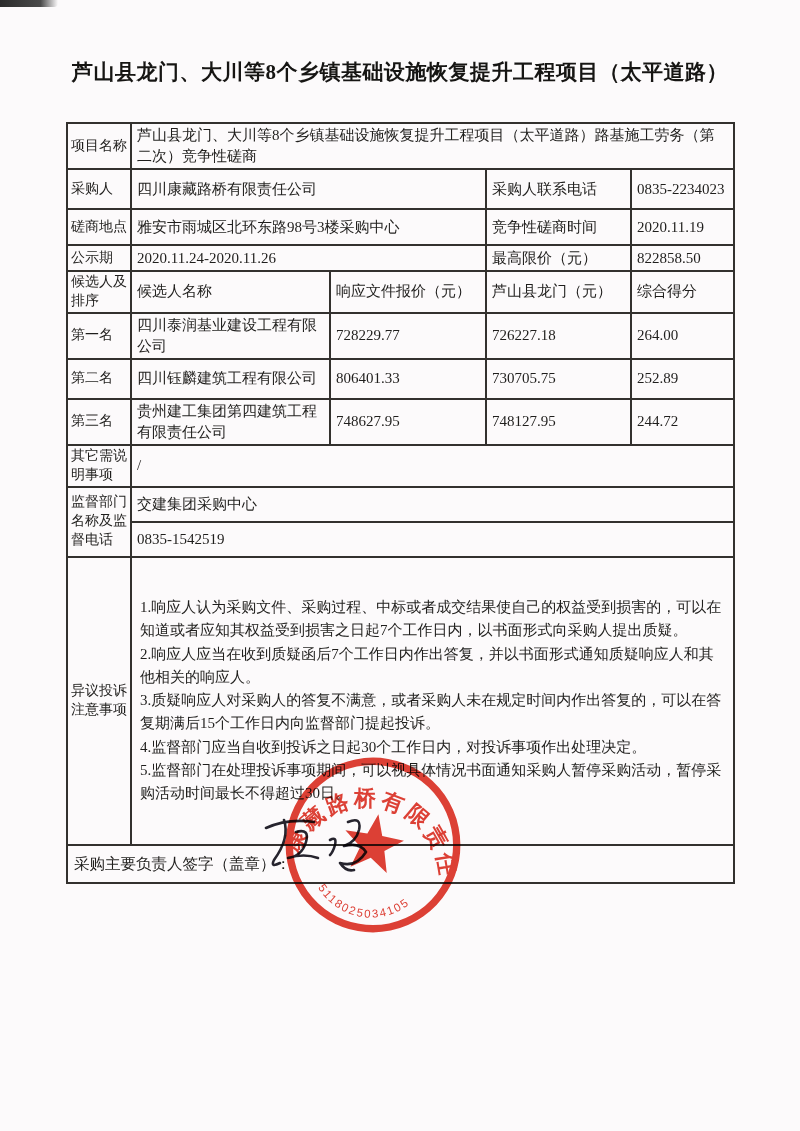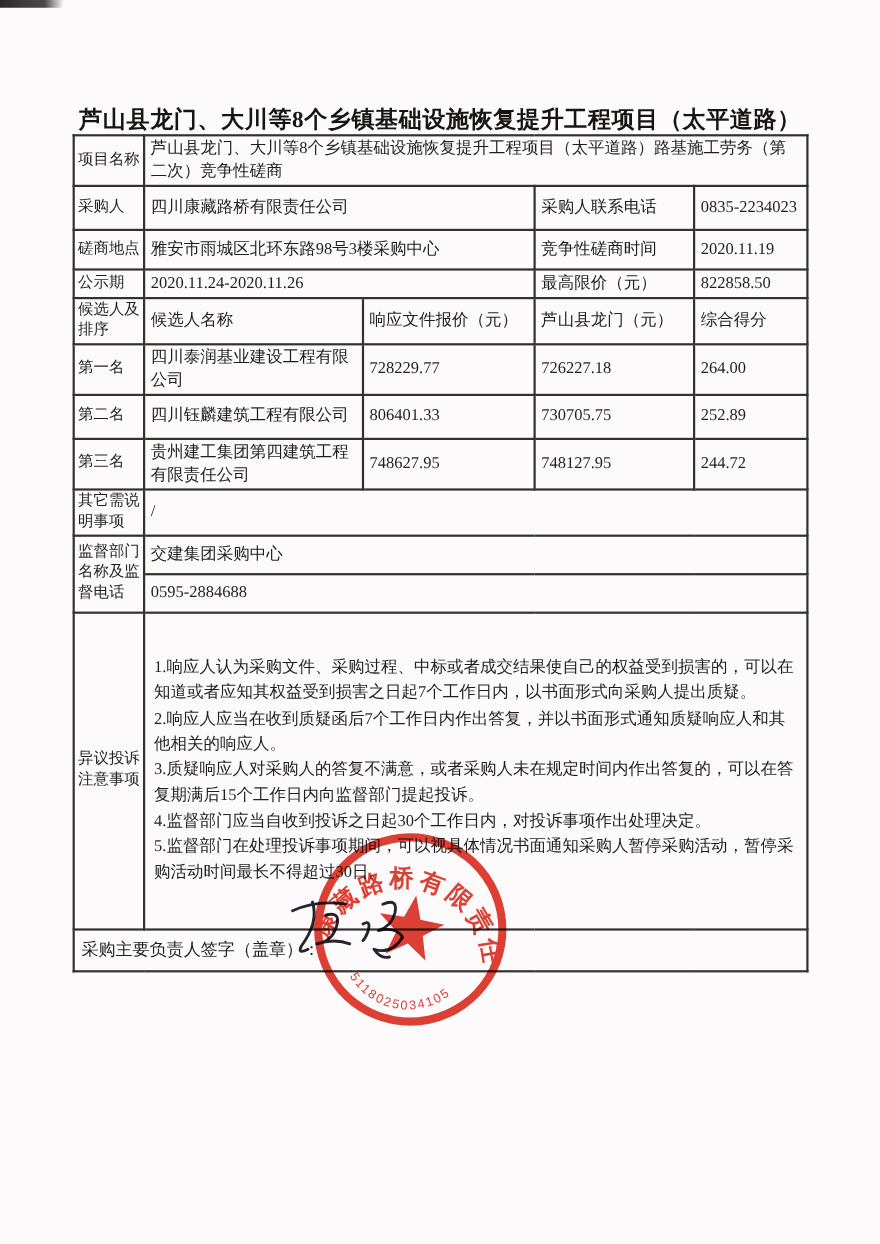--- a/index.html
+++ b/index.html
@@ -12,21 +12,21 @@
     overflow:hidden;
   }
   .scan-smudge {
     position:absolute; left:0; top:0; width:58px; height:7px;
     background:linear-gradient(90deg,#2b2b2b 0%,#4a4a4a 70%,rgba(90,90,90,0) 100%);
     border-radius:0 0 4px 0;
   }
   .doc-title {
     position:absolute; left:0; top:57px; width:100%;
     text-align:center; font-size:21px; font-weight:bold;
-    line-height:1.5; letter-spacing:0.5px; color:#161513;margin-top:36px;
+    line-height:1.5; letter-spacing:0.5px; color:#161513;
   }
   table.doc-table {
     position:absolute; left:66px; top:122px; width:667px;
     border-collapse:collapse; table-layout:fixed;
   }
   td {
     border:2px solid #33312e;
     padding:1px 5px;
     font-size:15px;
     vertical-align:middle;
@@ -126,21 +126,21 @@
     </tr>
     <tr>
       <td class="lab" style="height:42px">其它需说明事项</td>
       <td colspan="4" class="center">/</td>
     </tr>
     <tr>
       <td class="lab" rowspan="2">监督部门名称及监督电话</td>
       <td colspan="4" class="center" style="height:35px">交建集团采购中心</td>
     </tr>
     <tr>
-      <td colspan="4" class="center" style="height:35px">0595-2884688</td>
+      <td colspan="4" class="center" style="height:35px">0835-1542519</td>
     </tr>
     <tr>
       <td class="lab" style="height:288px">异议投诉注意事项</td>
       <td colspan="4" class="notice">
         <div class="notice-item">1.响应人认为采购文件、采购过程、中标或者成交结果使自己的权益受到损害的，可以在知道或者应知其权益受到损害之日起7个工作日内，以书面形式向采购人提出质疑。</div>
         <div class="notice-item">2.响应人应当在收到质疑函后7个工作日内作出答复，并以书面形式通知质疑响应人和其他相关的响应人。</div>
         <div class="notice-item">3.质疑响应人对采购人的答复不满意，或者采购人未在规定时间内作出答复的，可以在答复期满后15个工作日内向监督部门提起投诉。</div>
         <div class="notice-item">4.监督部门应当自收到投诉之日起30个工作日内，对投诉事项作出处理决定。</div>
         <div class="notice-item">5.监督部门在处理投诉事项期间，可以视具体情况书面通知采购人暂停采购活动，暂停采购活动时间最长不得超过30日。</div>
       </td>

